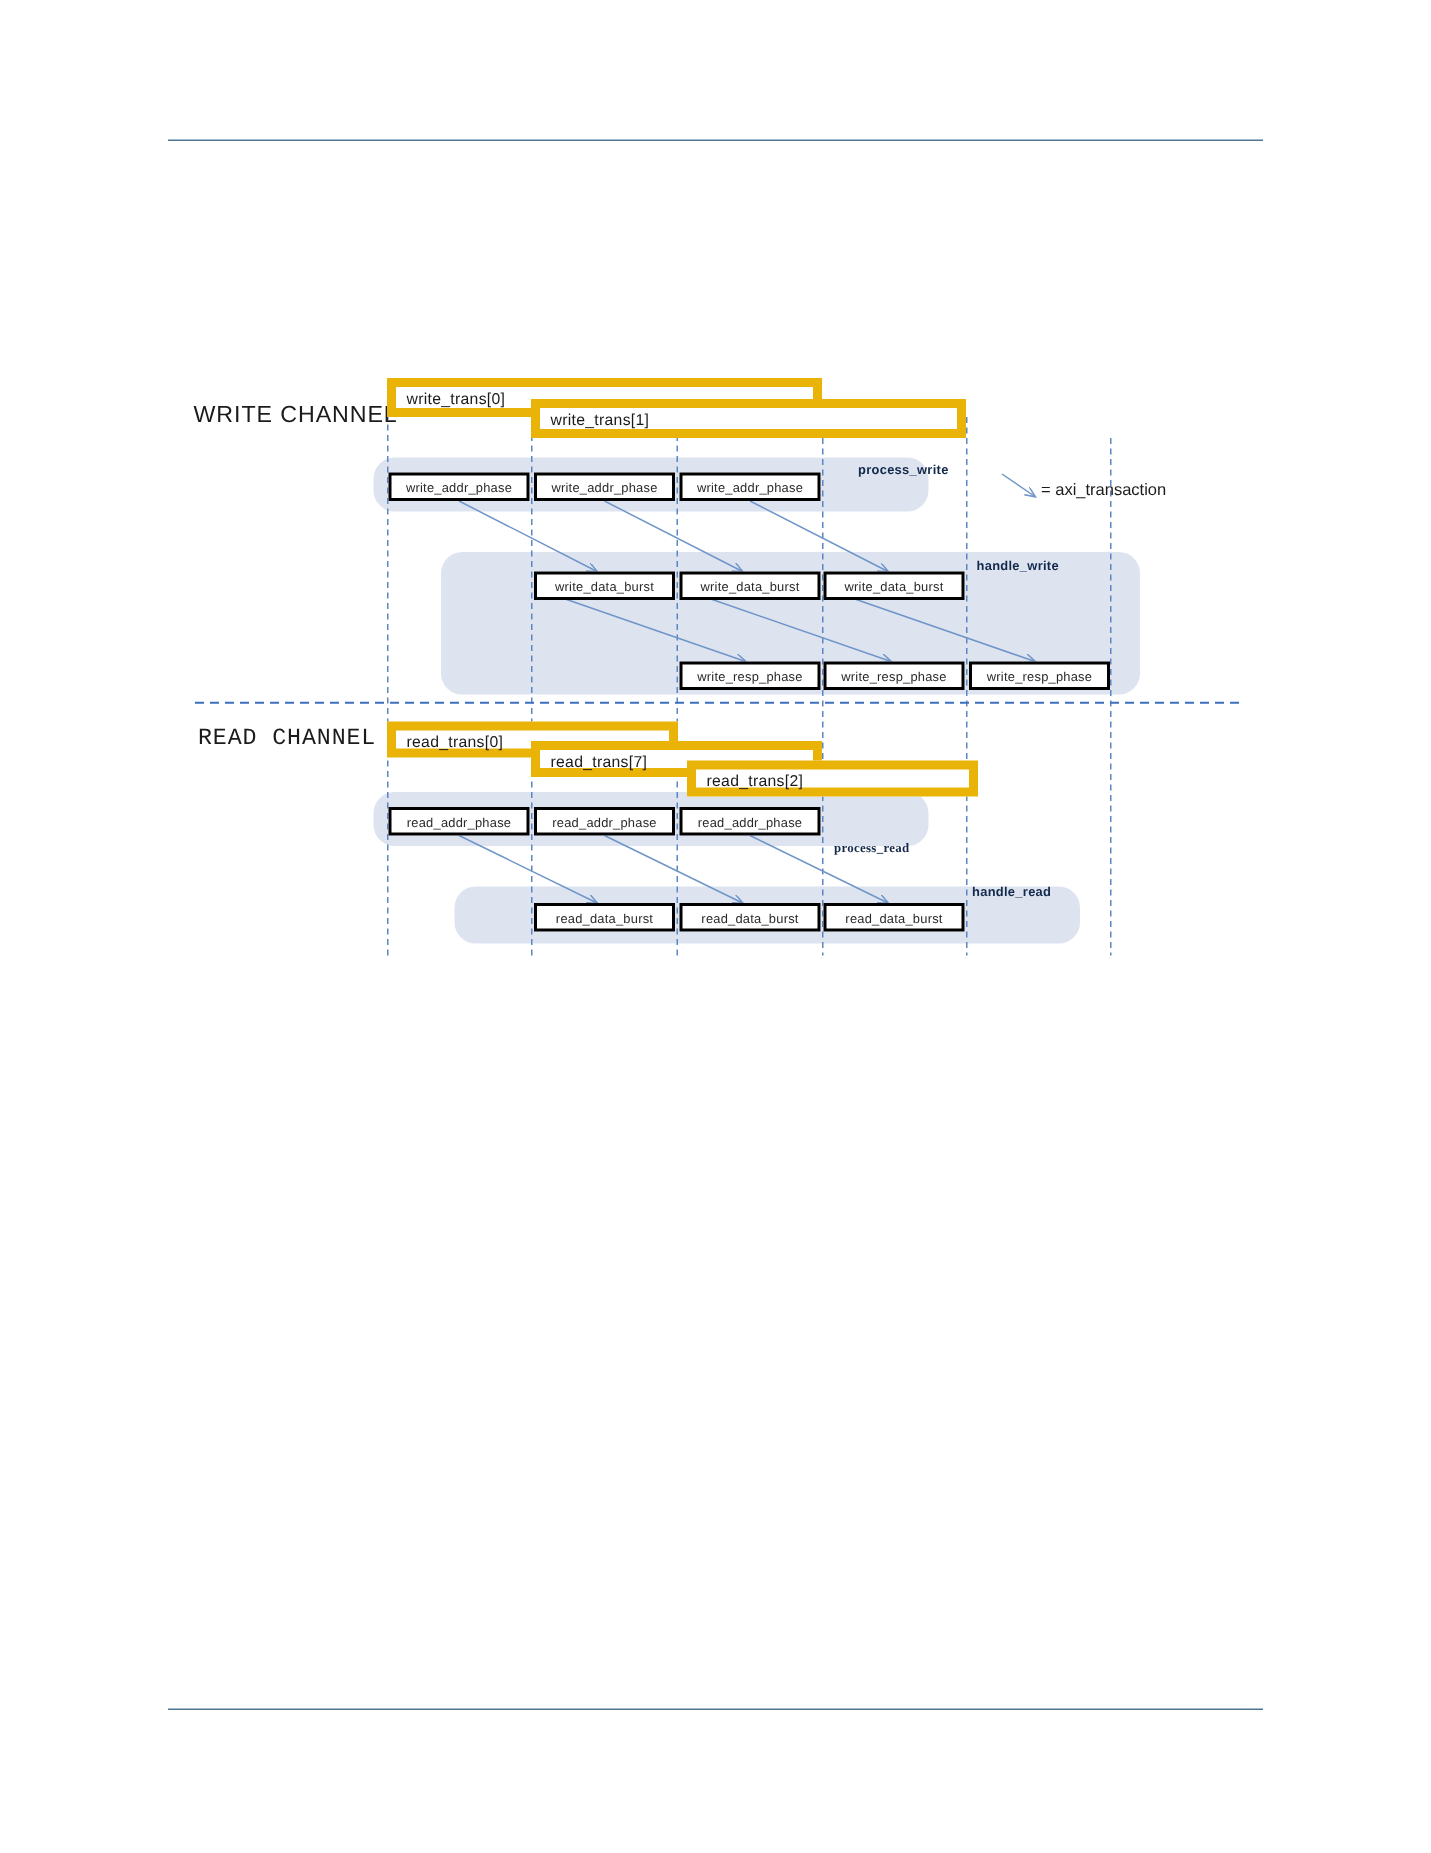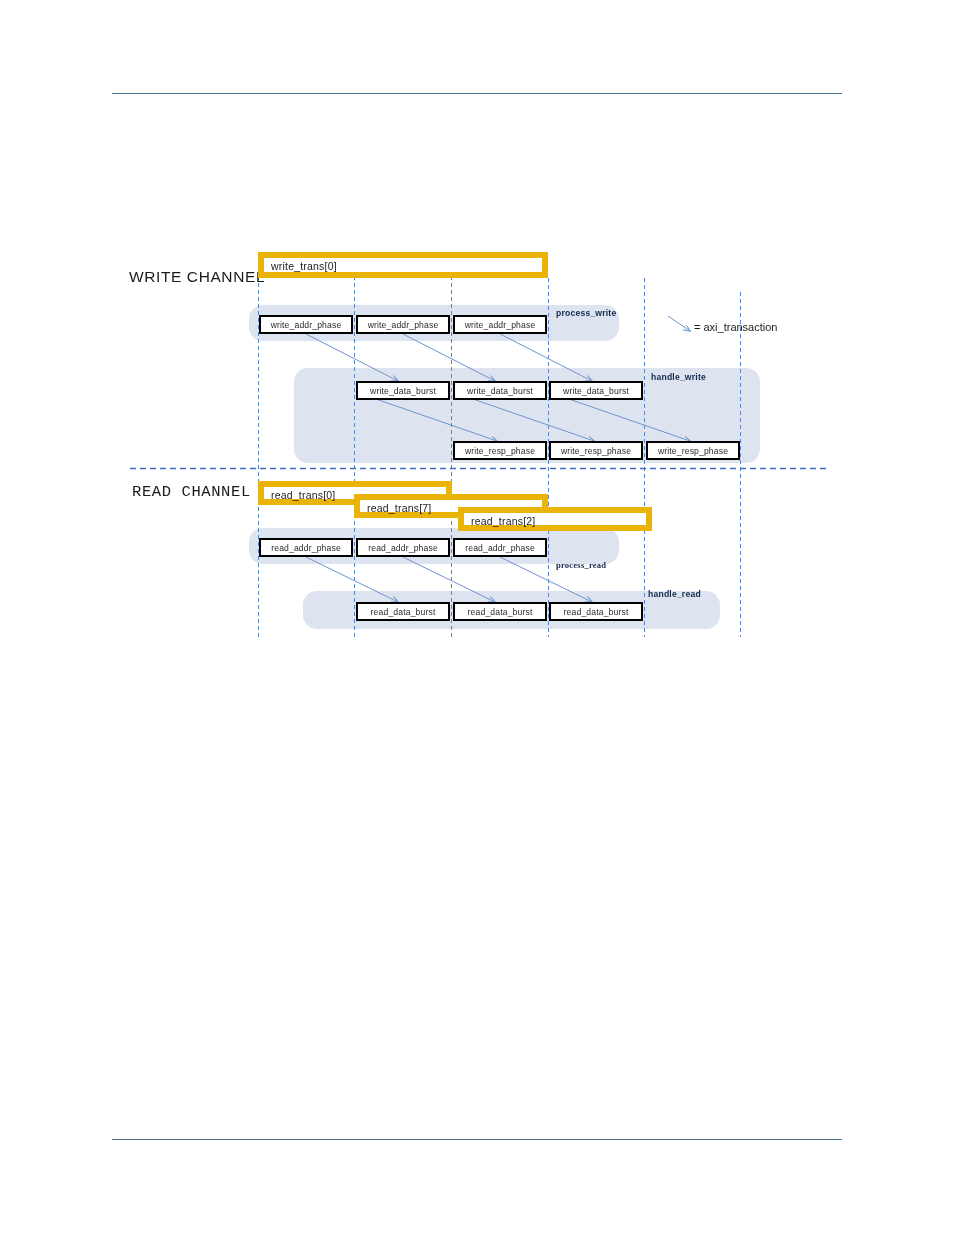--- a/index.html
+++ b/index.html
@@ -146,22 +146,25 @@
       </g>
 
       <line x1="668" y1="316" x2="690" y2="331" stroke="#6f95c8" stroke-width="1" fill="none" marker-end="url(#ah)"></line>
     </svg>
 
     <div class="channel-label write">WRITE CHANNEL</div>
 
     <div class="trans-box" style="left:258px;top:252px;width:290px;height:26px;">
       <span class="lbl">write_trans[0]</span>
     </div>
-
-    <div class="group-name" style="left:556px;top:308px;text-align:center;">process_write</div>
+    <div class="trans-box" style="left:354px;top:266px;width:290px;height:26px;">
+      <span class="lbl">write_trans[1]</span>
+    </div>
+
+    <div class="group-name" style="left:572px;top:308px;text-align:center;">process_write</div>
     <div class="group-name" style="left:651px;top:372px;">handle_write</div>
 
     <div class="phase-box" style="left:259px;top:315px;width:94px;height:19px;">write_addr_phase</div>
     <div class="phase-box" style="left:356px;top:315px;width:94px;height:19px;">write_addr_phase</div>
     <div class="phase-box" style="left:453px;top:315px;width:94px;height:19px;">write_addr_phase</div>
 
     <div class="phase-box" style="left:356px;top:381px;width:94px;height:19px;">write_data_burst</div>
     <div class="phase-box" style="left:453px;top:381px;width:94px;height:19px;">write_data_burst</div>
     <div class="phase-box" style="left:549px;top:381px;width:94px;height:19px;">write_data_burst</div>
 

